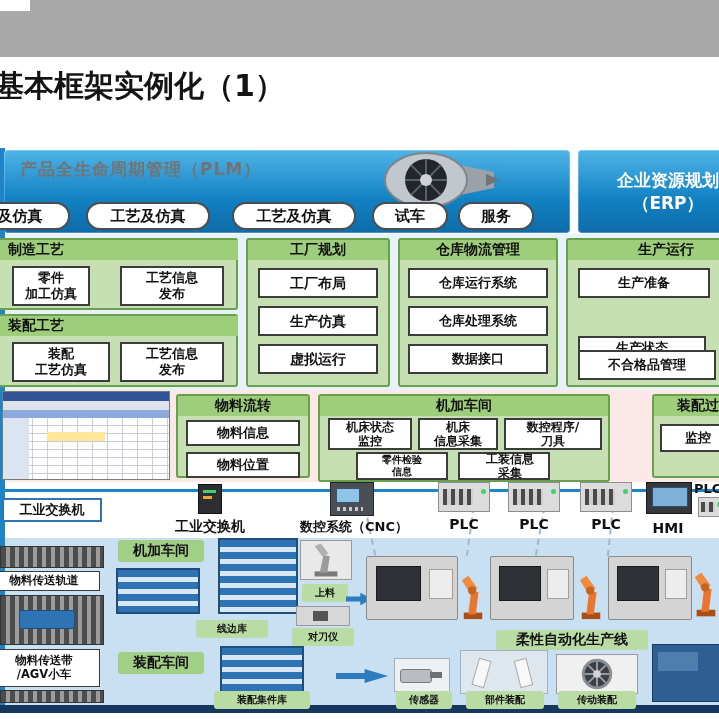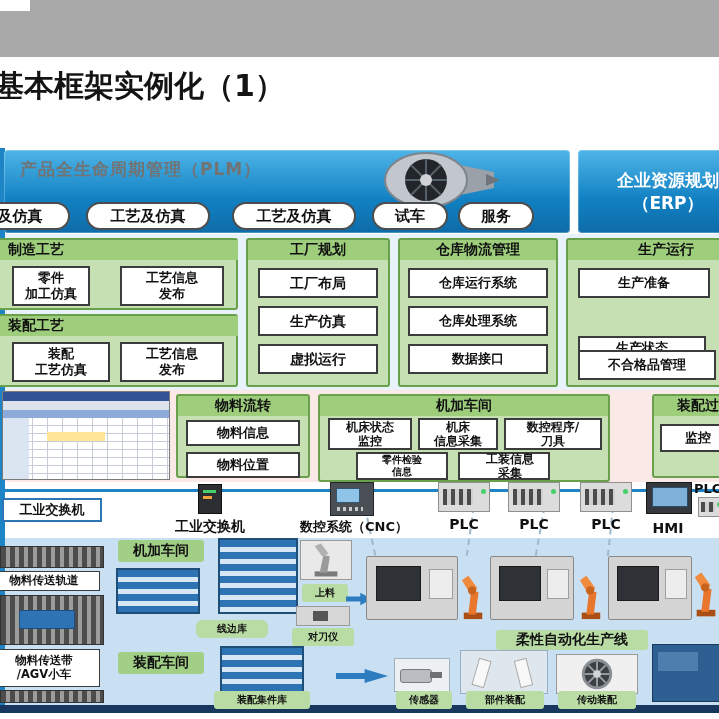--- a/index.html
+++ b/index.html
@@ -192,21 +192,21 @@
   <div class="abs conv" style="left:0;top:595px;width:104px;height:50px;">
     <span class="abs" style="left:18%;top:30%;width:55%;height:38%;background:#2e74b5;border:1px solid #1b4f7f;border-radius:2px;"></span>
   </div>
   <div class="abs wbox" style="left:-12px;top:649px;width:112px;height:38px;font-size:11.5px;border-width:1.5px;">物料传送带
 /AGV小车</div>
   <div class="abs conv" style="left:0;top:690px;width:104px;height:13px;"></div>
 
   <div class="abs flabel" style="left:118px;top:540px;width:86px;height:22px;background:#a2cf86;font-size:14px;">机加车间</div>
   <div class="abs rack" style="left:116px;top:568px;width:84px;height:46px;"></div>
   <div class="abs rack" style="left:218px;top:538px;width:80px;height:76px;"></div>
-  <div class="abs flabel" style="left:196px;top:620px;width:72px;height:18px;border-radius:6px;">线边库</div>
+  <div class="abs flabel" style="left:196px;top:620px;width:72px;height:18px;">线边库</div>
   <div class="abs photo" style="left:300px;top:540px;width:52px;height:40px;">
     <svg viewBox="0 0 30 30" width="100%" height="100%">
       <rect x="6" y="24" width="18" height="4" fill="#7a7a7a"></rect>
       <polygon points="10,25 13,11 18,12 16,25" fill="#9a9a9a"></polygon>
       <polygon points="12,12 6,4 11,2 17,10" fill="#b0b0b0"></polygon>
     </svg>
   </div>
   <div class="abs flabel" style="left:302px;top:584px;width:46px;height:18px;">上料</div>
   <div class="abs photo" style="left:296px;top:606px;width:54px;height:20px;background:#d7d7d7;">
     <span class="abs" style="left:30%;top:20%;width:30%;height:60%;background:#555;"></span>

